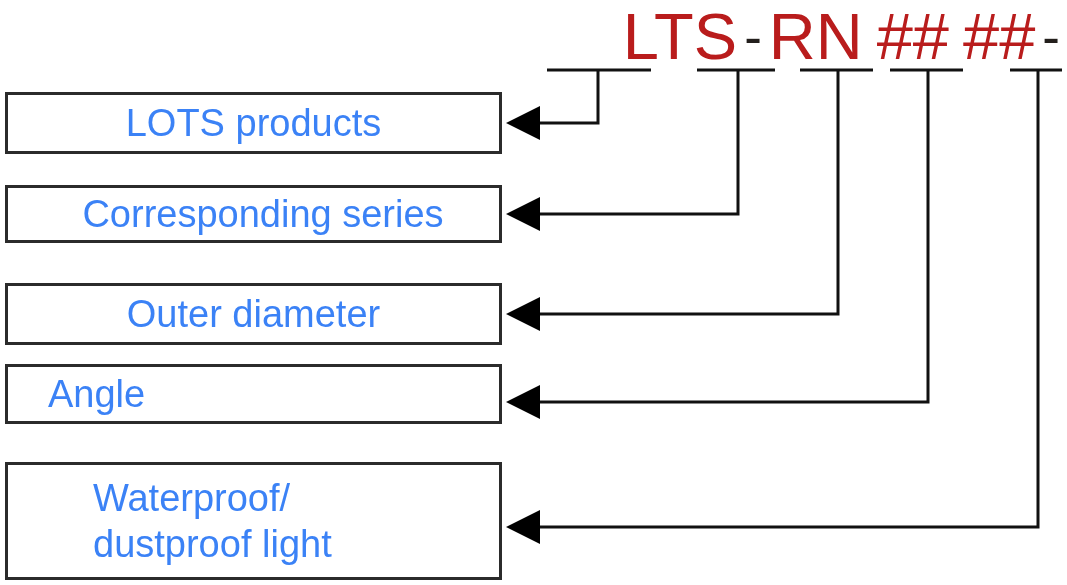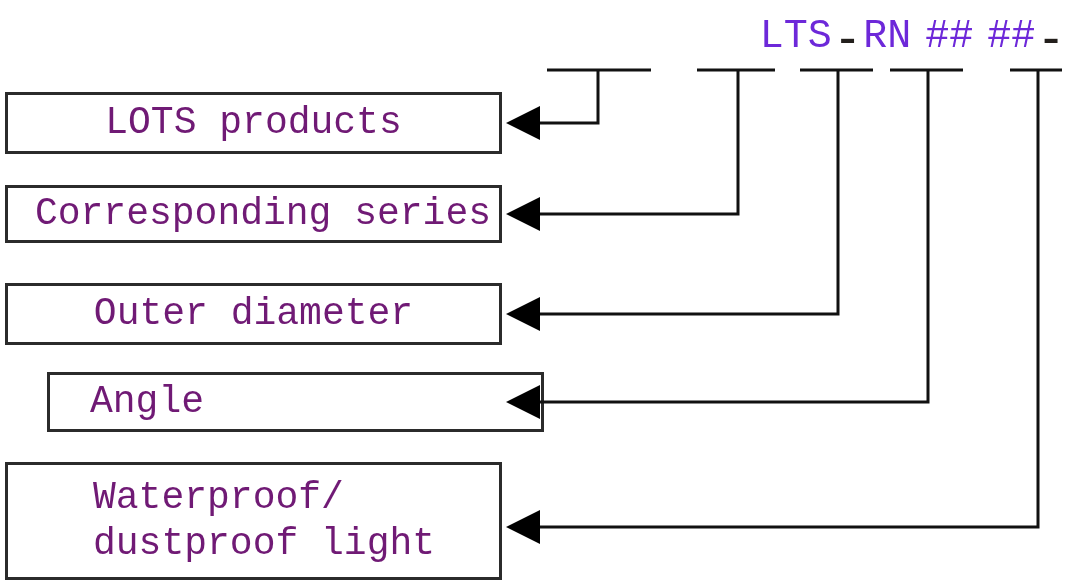--- a/index.html
+++ b/index.html
@@ -23,25 +23,24 @@
     left: 540px;
     top: 8px;
     width: 527px;
     height: 66px;
     display: flex;
     align-items: flex-start;
     justify-content: flex-end;
     white-space: nowrap;
   }
   .code-seg {
-    font-size: 40px;
+    font-size: 65px;
     line-height: 58px;
     letter-spacing: 0px;
-    color: #6d28d9;
-    font-family: Liberation Mono, monospace;
+    color: #b91c1c;
   }
   .code-sep {
     font-size: 53px;
     line-height: 58px;
     color: #231f1c;
     padding: 0 7px;
   }
   .code-gap { width: 14px; }
 
   
@@ -52,31 +51,30 @@
     box-sizing: border-box;
     border: 3px solid #2b2b2b;
     background: #ffffff;
     display: flex;
     flex-direction: column;
     justify-content: center;
   }
   .label-text {
     font-size: 38px;
     line-height: 46px;
-    color: #701a75;
+    color: #3b82f6;
     padding-left: 40px;
     white-space: nowrap;
-    font-family: Liberation Mono, monospace;
   }
   .label-text.center { padding-left: 0; text-align: center; }
 
   #box-0 { top: 92px;  height: 62px; }
   #box-1 { top: 185px; height: 58px; padding-left: 19px; }
   #box-2 { top: 283px; height: 62px; }
-  #box-3 { top: 372px; height: 60px; margin-left: 42px; }
+  #box-3 { top: 364px; height: 60px; }
   #box-4 { top: 462px; height: 118px; padding-left: 45px; }
 
   
   #connectors {
     position: absolute;
     left: 0; top: 0;
     width: 1067px;
     height: 585px;
     pointer-events: none;
   }

